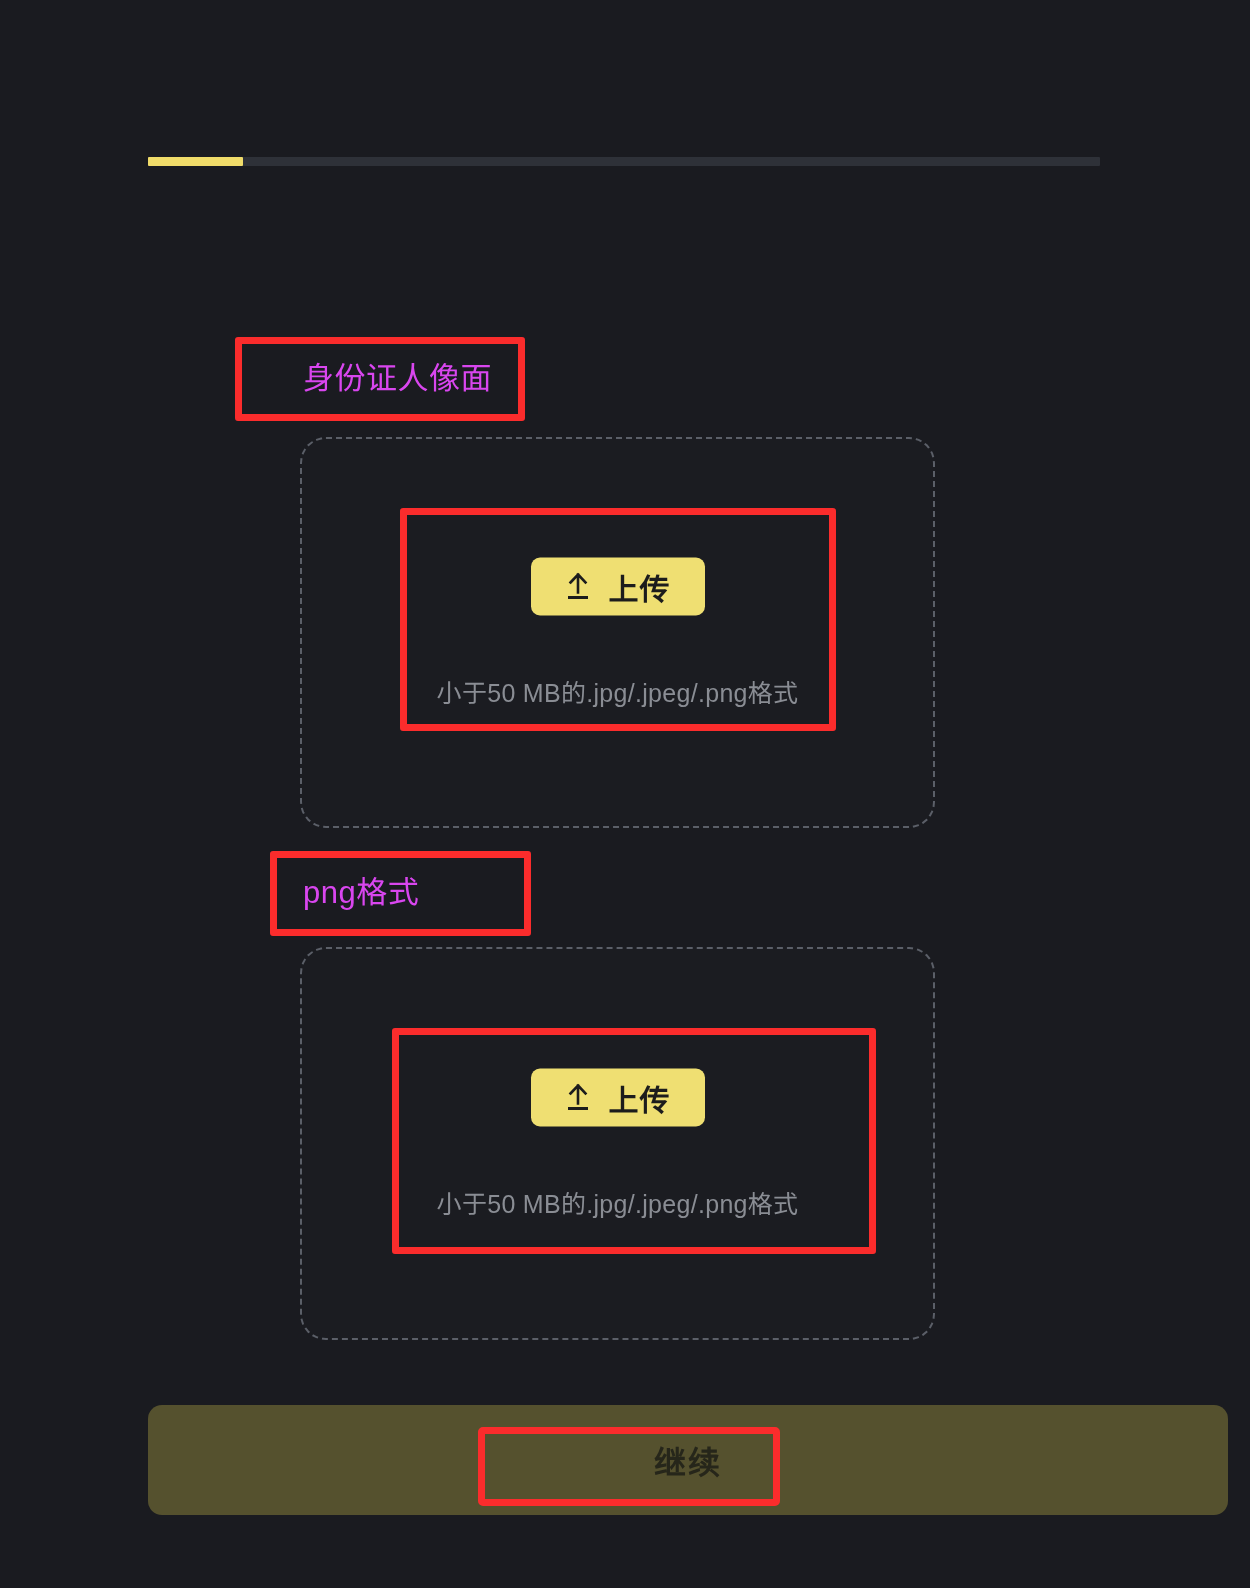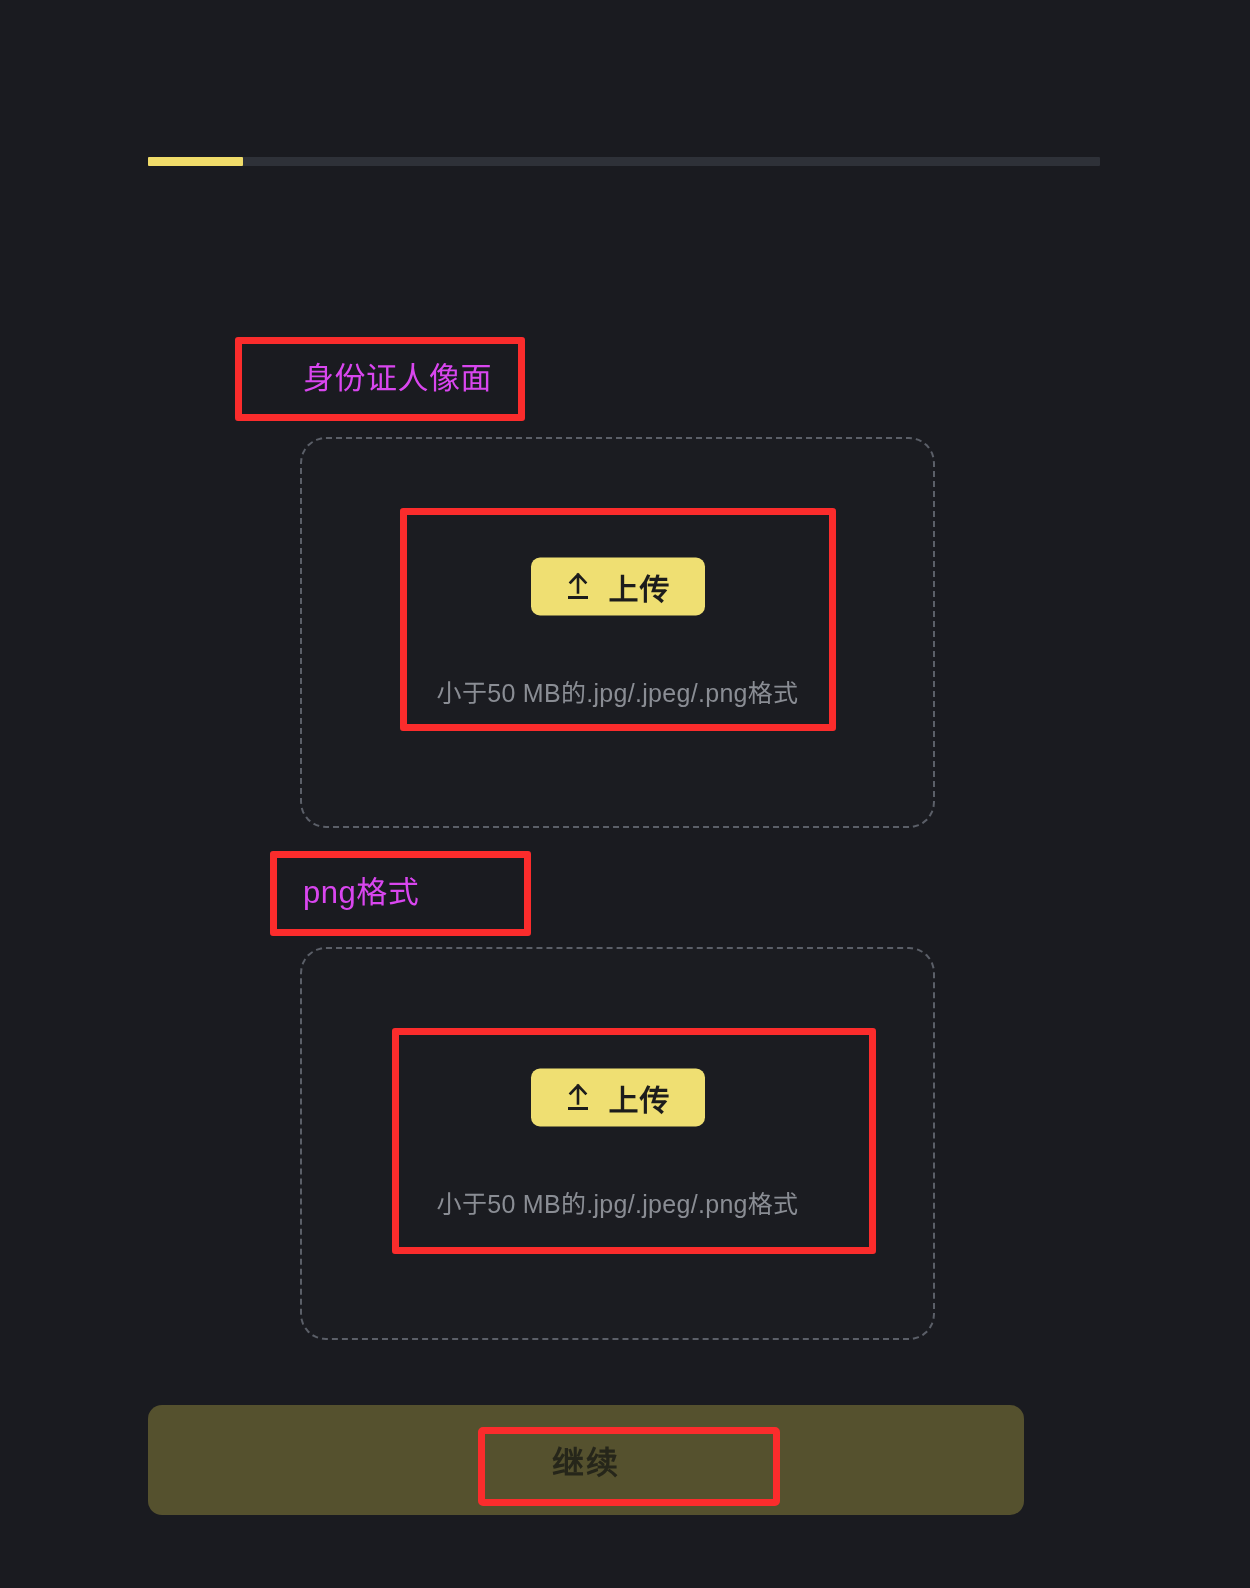--- a/index.html
+++ b/index.html
@@ -122,21 +122,21 @@
     color: #8a8d94;
     letter-spacing: 0.3px;
     white-space: nowrap;
   }
 
   
   .continue-button {
     position: absolute;
     left: 148px;
     top: 1405px;
-    width: 876px;
+    width: 1080px;
     height: 110px;
     background: #55512e;
     border: none;
     border-radius: 14px;
     color: #26261a;
     font-family: "Liberation Sans", "DejaVu Sans", sans-serif;
     font-size: 32px;
     font-weight: bold;
     letter-spacing: 2px;
     cursor: default;

